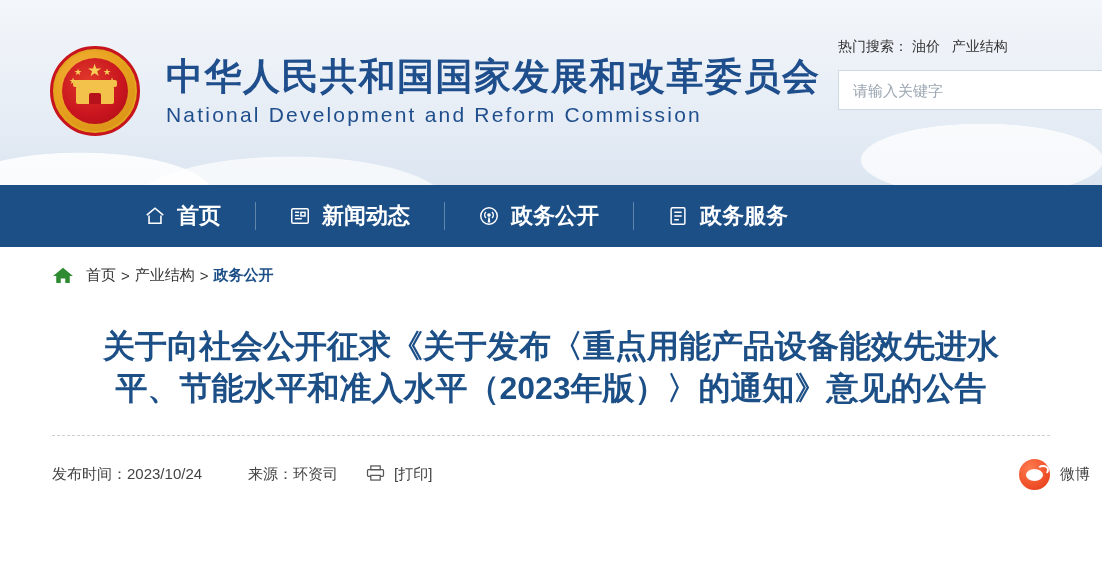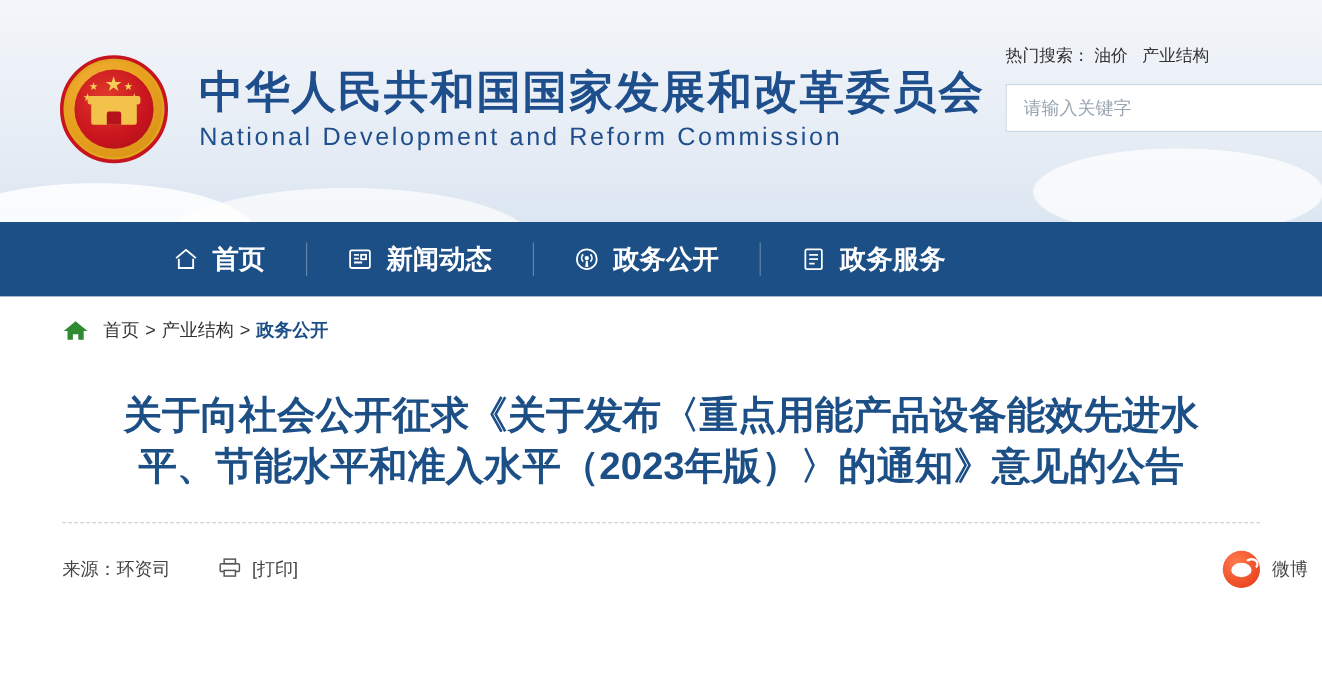--- a/index.html
+++ b/index.html
@@ -242,21 +242,21 @@
   }
   .meta {
     display: flex;
     align-items: center;
     height: 76px;
     font-size: 15px;
     color: #444;
     position: relative;
   }
   .meta .pub { margin-right: 46px; }
-  .meta .src { margin-right: 40px; }
+  .meta .src { margin-right: 28px; }
   .meta .print {
     display: flex;
     gap: 9px;
     cursor: pointer;
     color: #444;
   }
   .printer-ico { width: 19px; height: 16px; display: inline-block; }
   .share {
     position: absolute;
     right: -40px;
@@ -383,20 +383,23 @@
   <span class="sep">&gt;</span>
   <a href="#">产业结构</a>
   <span class="sep">&gt;</span>
   <span class="current">政务公开</span>
 </div>
 
 <div class="article">
   <h1 class="art-title">关于向社会公开征求《关于发布〈重点用能产品设备能效先进水平、节能水平和准入水平（2023年版）〉的通知》意见的公告</h1>
   <div class="divider"></div>
   <div class="meta">
+    <span class="pub">
+      <span>发布时间：</span><span>2023/10/24</span>
+    </span>
     <span class="src">
       <span>来源：</span><span>环资司</span>
     </span>
     <span class="print">
       <span class="printer-ico">
         <svg viewBox="0 0 20 17" width="19" height="16" fill="none" stroke="#555" stroke-width="1.3">
           <rect x="5" y="1" width="10" height="4"></rect>
           <rect x="1.5" y="5" width="17" height="7" rx="1"></rect>
           <rect x="5" y="11" width="10" height="5" fill="#ffffff"></rect>
         </svg>

